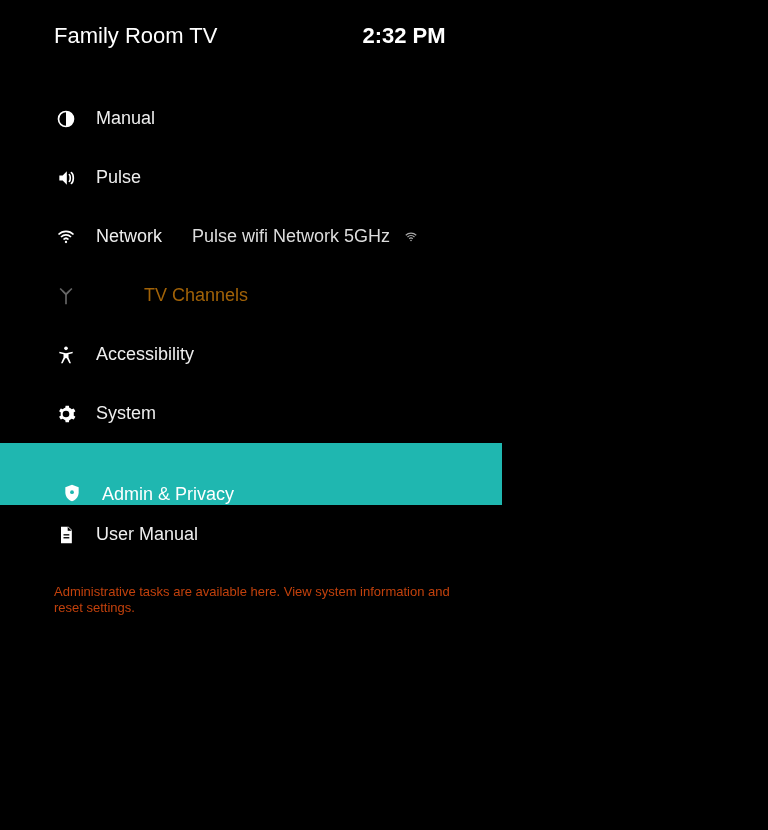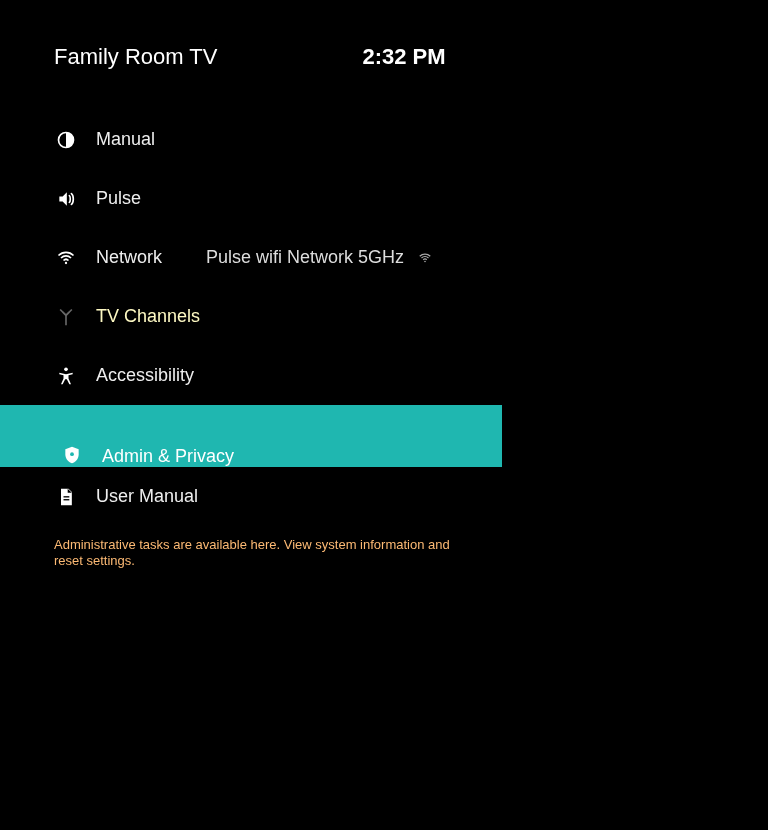--- a/index.html
+++ b/index.html
@@ -8,21 +8,21 @@
     height: 830px;
     background: #000;
     font-family: Arial, Helvetica, sans-serif;
     color: #fff;
     overflow: hidden;
   }
   .screen {
     width: 768px;
     height: 662px;
     position: relative;
-    padding-top: 44px;
+    padding-top: 23px;
   }
   .header {
     display: flex;
     align-items: center;
     padding: 0 0 0 54px;
     font-size: 22px;
     font-weight: 500;
   }
   .header .title { flex: 0 0 auto; }
   .header .time  { margin-left: 145px; font-weight: bold; }
@@ -31,21 +31,21 @@
     width: 502px;
   }
   .menu-item {
     display: flex;
     align-items: center;
     height: 59px;
     padding-left: 54px;
     font-size: 18px;
     color: #eee;
   }
-  .menu-item.disabled { color: #fef9c3; }
+  .menu-item.disabled { color: #a16207; gap: 48px; }
   .menu-item.selected {
     background: #1fb7b0;
     color: #fff;
     height: 62px;
     padding-left: 60px;
     align-items: flex-end;
   }
   .menu-item .icon {
     width: 24px;
     height: 24px;
@@ -53,40 +53,40 @@
     align-items: center;
     justify-content: center;
     flex: 0 0 24px;
   }
   .menu-item .icon svg { display: block; }
   .menu-item .label {
     margin-left: 18px;
     flex: 0 0 auto;
   }
   .menu-item .value {
-    margin-left: 44px;
+    margin-left: 30px;
     font-size: 18px;
     color: #ddd;
     flex: 0 0 auto;
     text-align: center;
   }
   .menu-item .value-icon {
     margin-left: 12px;
     width: 18px;
     height: 18px;
     display: flex;
     align-items: center;
     justify-content: center;
   }
   .description {
-    margin-top: 11px;
+    margin-top: 20px;
     padding-left: 54px;
     width: 470px;
     font-size: 13px;
-    color: #fdba74;
+    color: #c2410c;
     line-height: 1.25;
   }
 </style>
 </head>
 <body>
 
 <div class="screen">
 
   <div class="header">
     <span class="title">Family Room TV</span>
@@ -151,20 +151,28 @@
     <div class="menu-item">
       <span class="icon">
         <svg viewBox="0 0 24 24" width="20" height="20" fill="#fff">
           <circle cx="12" cy="4" r="2.2"></circle>
           <path d="M4 8l8 2 8-2v2l-5 1v4l3 7h-2l-3-6h-2l-3 6H6l3-7v-4L4 10V8z"></path>
         </svg>
       </span>
       <span class="label">Accessibility</span>
     </div>
 
+    <div class="menu-item">
+      <span class="icon">
+        <svg viewBox="0 0 24 24" width="20" height="20" fill="#fff">
+          <path d="M12 8a4 4 0 100 8 4 4 0 000-8zm9.4 4c0 .6-.1 1.1-.2 1.7l2.1 1.6-2 3.4-2.5-1a8 8 0 01-2.9 1.7l-.4 2.6h-4l-.4-2.6a8 8 0 01-2.9-1.7l-2.5 1-2-3.4 2.1-1.6c-.1-.6-.2-1.1-.2-1.7s.1-1.1.2-1.7L3.7 8.7l2-3.4 2.5 1A8 8 0 0111.1 4.6l.4-2.6h4l.4 2.6a8 8 0 012.9 1.7l2.5-1 2 3.4-2.1 1.6c.1.6.2 1.1.2 1.7z"></path>
+        </svg>
+      </span>
+      <span class="label">System</span>
+    </div>
 
     <div class="menu-item selected">
       <span class="icon">
         <svg viewBox="0 0 24 24" width="20" height="20" fill="#fff">
           <path d="M12 2l8 3v6c0 5-3.4 9.4-8 11-4.6-1.6-8-6-8-11V5l8-3z"></path>
           <circle cx="12" cy="11" r="2.3" fill="#1fb7b0"></circle>
         </svg>
       </span>
       <span class="label">Admin &amp; Privacy</span>
     </div>

